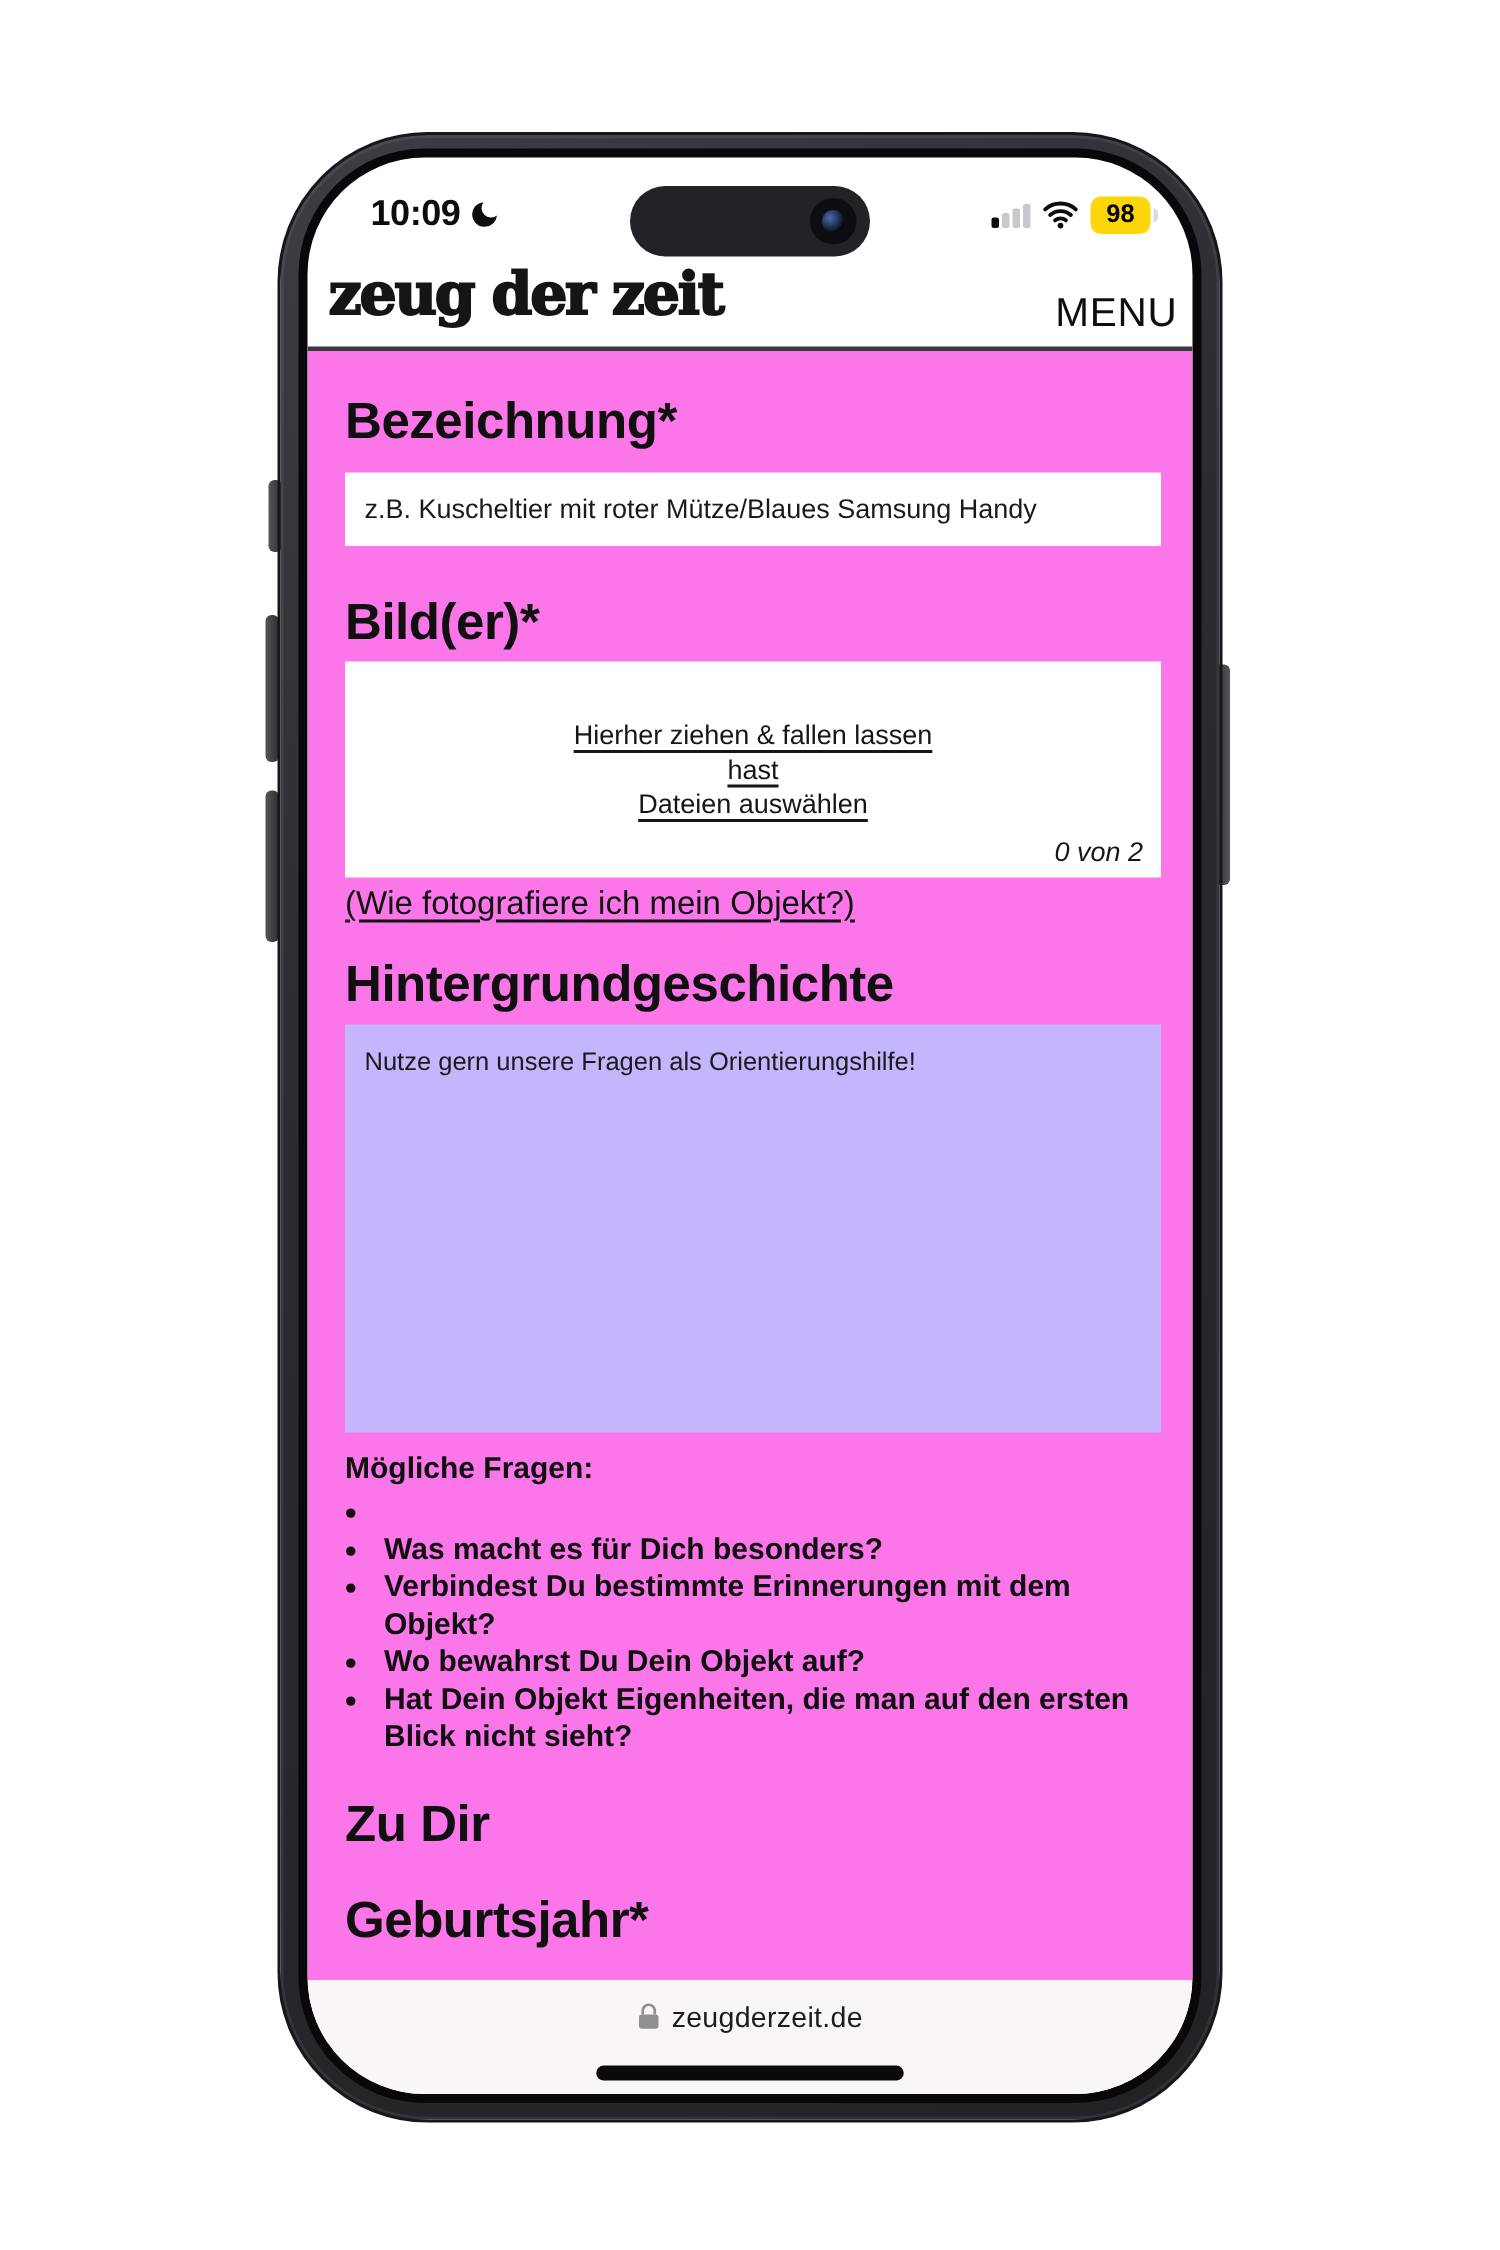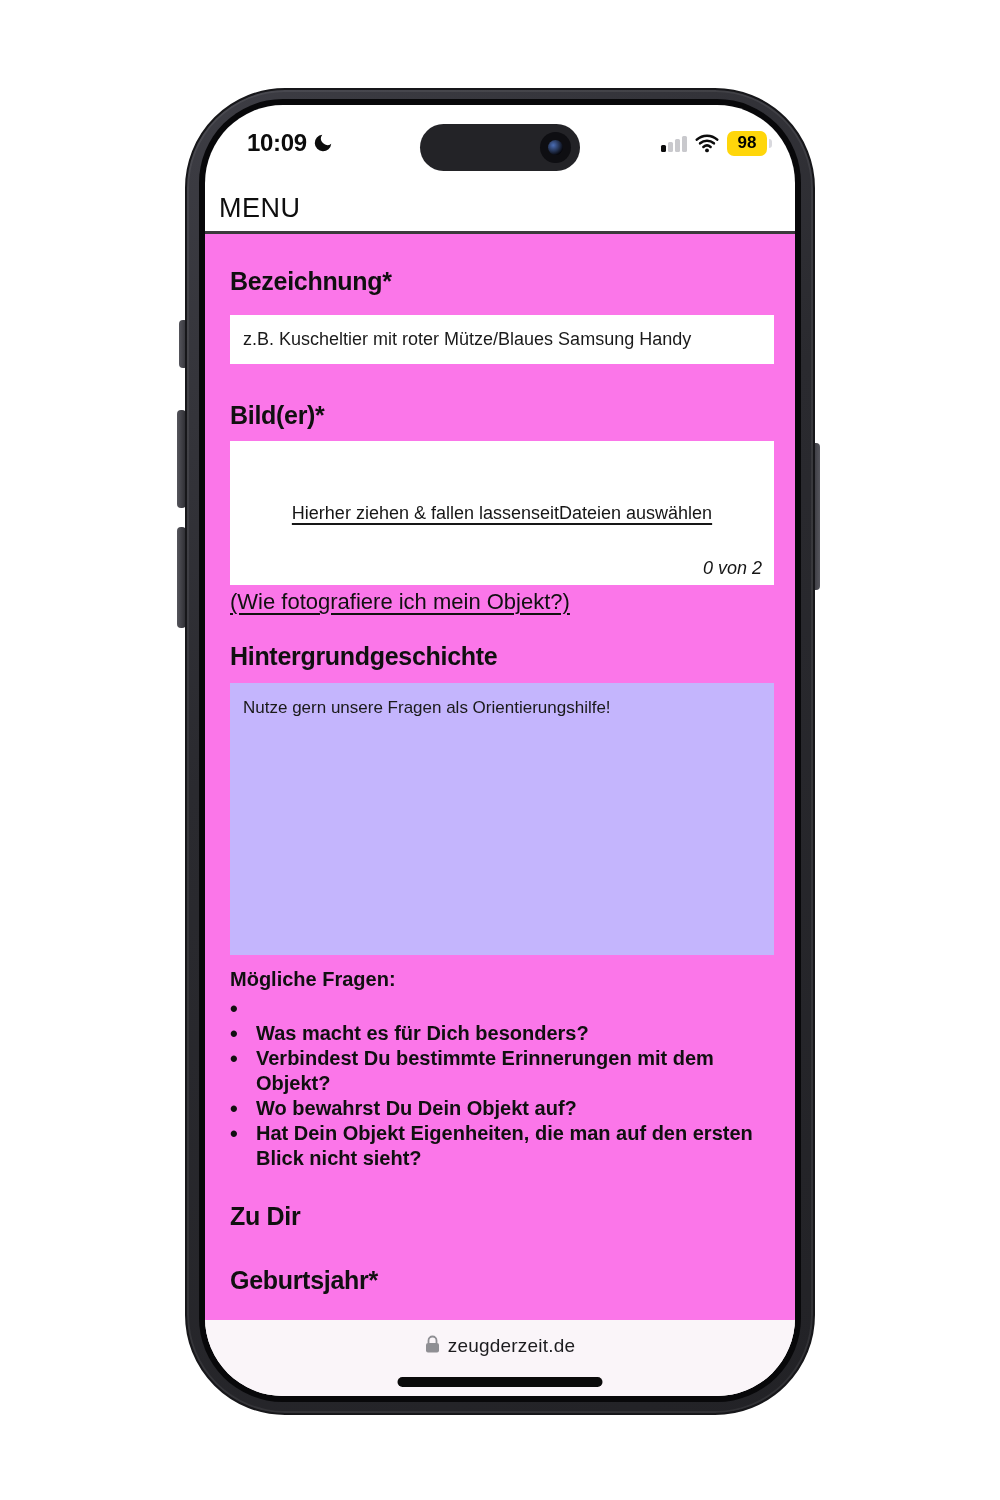--- a/index.html
+++ b/index.html
@@ -51,28 +51,28 @@
   
   .logo-row { height:64px; display:flex; align-items:center; justify-content:space-between;
               padding:0 10px 6px 14px; }
   .logo { font-family:"DejaVu Serif", serif; font-weight:bold; font-size:39px; color:#151515;
           letter-spacing:-1.5px; -webkit-text-stroke:1.4px #151515; white-space:nowrap; cursor:pointer; }
   .menu { font-size:27px; font-weight:400; color:#0e0e0e; letter-spacing:0.5px; cursor:pointer;margin-top:24px; }
   .header-divider { height:3px; background:#3a3a3c; }
 
   
   .content { flex:1; background:var(--pink,#fb76e9); padding:0 21px 0 25px; overflow:hidden; }
-  .content h2 { font-size:25px; line-height:34px; font-weight:700; letter-spacing:-0.3px; color:#101010; }
+  .content h2 { font-size:34px; line-height:34px; font-weight:700; letter-spacing:-0.3px; color:#101010; }
   .h-bez { margin-top:30px; }
   .text-input { display:block; width:100%; height:49px; margin-top:17px; border:none; outline:none;
                 background:#fff; font-family:"Liberation Sans",sans-serif; font-size:18px; color:#161616; padding:0 13px; }
   .text-input::placeholder, .textarea::placeholder { color:#1a1a1a; opacity:1; }
   .h-bild { margin-top:34px; }
   .dropzone { position:relative; width:100%; height:144px; margin-top:9px; background:#fff;
-              display:flex; flex-direction:row; align-items:center; justify-content:center; cursor:pointer; }
+              display:flex; flex-direction:column; align-items:center; justify-content:center; cursor:pointer; }
   .dropzone span { font-size:18px; line-height:23px; color:#161616;
                    text-decoration:underline; text-decoration-thickness:2px; text-underline-offset:4px; }
   .counter { position:absolute; right:12px; bottom:6px; font-size:18px; color:#161616;font-style:italic; }
   .help-link { display:inline-block; margin-top:4px; font-size:22px; color:#101010;
                text-decoration:underline; text-decoration-thickness:2px; text-underline-offset:4px; cursor:pointer; }
   .h-hint { margin-top:24px; }
   .textarea { display:block; width:100%; height:272px; margin-top:10px; border:none; outline:none; resize:none;
               background:#c4b5fd; font-family:"Liberation Sans",sans-serif; font-size:17px; line-height:22px;
               color:#161616; padding:14px 13px; }
   .fragen-intro { margin-top:12px; font-size:20px; line-height:25px; font-weight:600; color:#101010; }
@@ -127,32 +127,33 @@
             <path d="M8.4 12.9 C10.5 11.2 13.5 11.2 15.6 12.9" fill="none" stroke="#0c0c0c" stroke-width="2.6" stroke-linecap="round"></path>
             <circle cx="12" cy="16.4" r="1.9" fill="#0c0c0c"></circle>
           </svg>
           <div class="battery">
             <span>98</span>
           </div>
         </div>
       </div>
 
       <div class="logo-row">
+        <div class="logo">zeug der zeit</div>
         <div class="menu">MENU</div>
       </div>
       <div class="header-divider"></div>
 
       <div class="content">
         <h2 class="h-bez">Bezeichnung*</h2>
         <input class="text-input" type="text" placeholder="z.B. Kuscheltier mit roter Mütze/Blaues Samsung Handy" style="">
 
         <h2 class="h-bild">Bild(er)*</h2>
         <div class="dropzone">
           <span>Hierher ziehen &amp; fallen lassen</span>
-          <span>seit</span>
+          <span>hast</span>
           <span>Dateien auswählen</span>
           <div class="counter">0 von 2</div>
         </div>
         <span class="help-link">(Wie fotografiere ich mein Objekt?)</span>
 
         <h2 class="h-hint">Hintergrundgeschichte</h2>
         <textarea class="textarea" placeholder="Nutze gern unsere Fragen als Orientierungshilfe!" style=""></textarea>
 
         <div class="fragen-intro">Mögliche Fragen:</div>
         <ul class="fragen-list">

